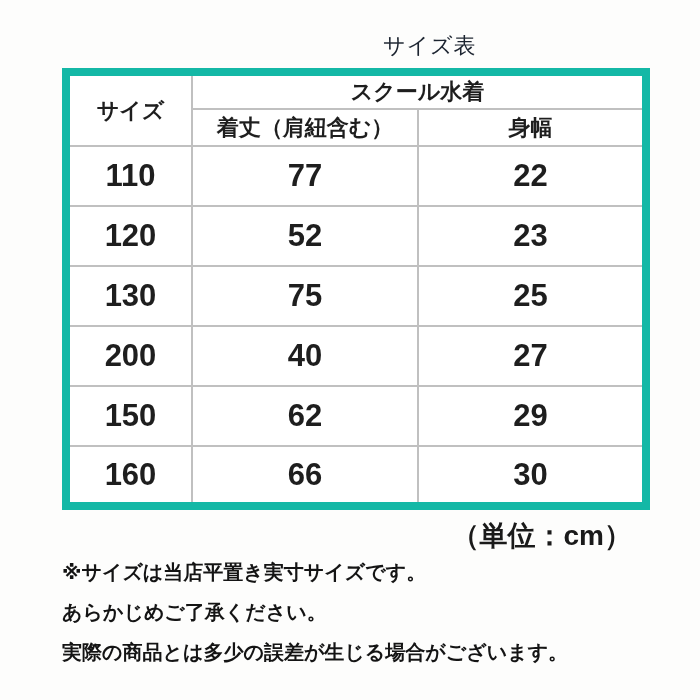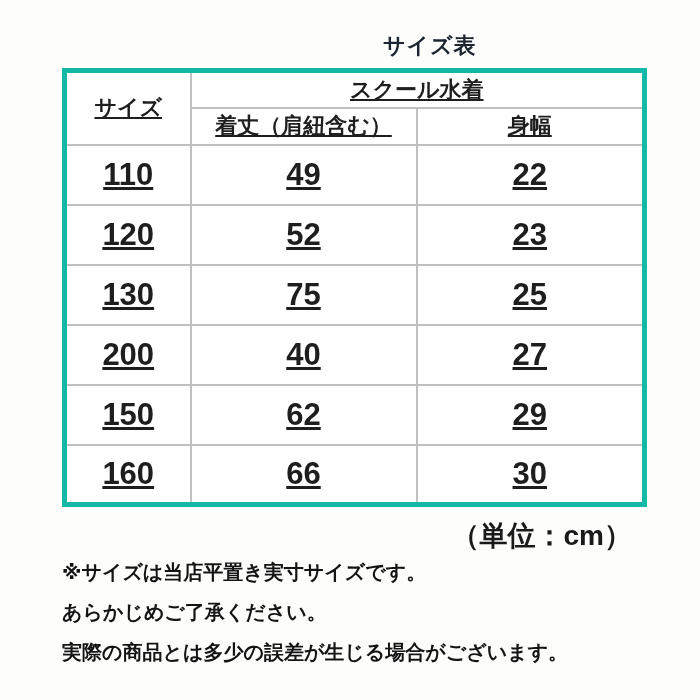--- a/index.html
+++ b/index.html
@@ -11,21 +11,21 @@
     background: #fdfdfc;
     font-family: "Liberation Sans", "DejaVu Sans", sans-serif;
     color: #1e1e1e;
     overflow: hidden;
   }
   .chart-title {
     position: absolute;
     left: 383px;
     top: 31px;
     font-size: 22px;
-    font-weight: bold;
+    font-weight: normal;
     color: #1c2430;
     letter-spacing: 1px;
     white-space: nowrap;
   }
   table.size-table {
     position: absolute;
     left: 62px;
     top: 68px;
     width: 580px;
     border-collapse: collapse;
@@ -35,21 +35,21 @@
   table.size-table td,
   table.size-table th {
     border: 2px solid #c0c0c0;
     text-align: center;
     vertical-align: middle;
     font-size: 22px;
     font-weight: bold;
     color: #1e1e1e;
     padding: 0;
   }
-  table.size-table { border: 5px solid #14b8a6; text-decoration: underline; }
+  table.size-table { border: 8px solid #14b8a6; }
   tr.group-row th { height: 37px; }
   tr.subhead-row th { height: 37px; }
   tr.data-row td { height: 60px; font-size: 31px; }
   col.c-size { width: 126px; }
   col.c-length { width: 226px; }
   col.c-width { width: 228px; }
   .unit-note {
     position: absolute;
     top: 517px;
     right: 68px;
@@ -88,21 +88,21 @@
         <th rowspan="2">サイズ</th>
         <th colspan="2">スクール水着</th>
       </tr>
       <tr class="subhead-row">
         <th>着丈（肩紐含む）</th>
         <th>身幅</th>
       </tr>
 
       <tr class="data-row">
         <td>110</td>
-        <td>49</td>
+        <td>77</td>
         <td>22</td>
       </tr>
       <tr class="data-row">
         <td>120</td>
         <td>52</td>
         <td>23</td>
       </tr>
       <tr class="data-row">
         <td>130</td>
         <td>75</td>

